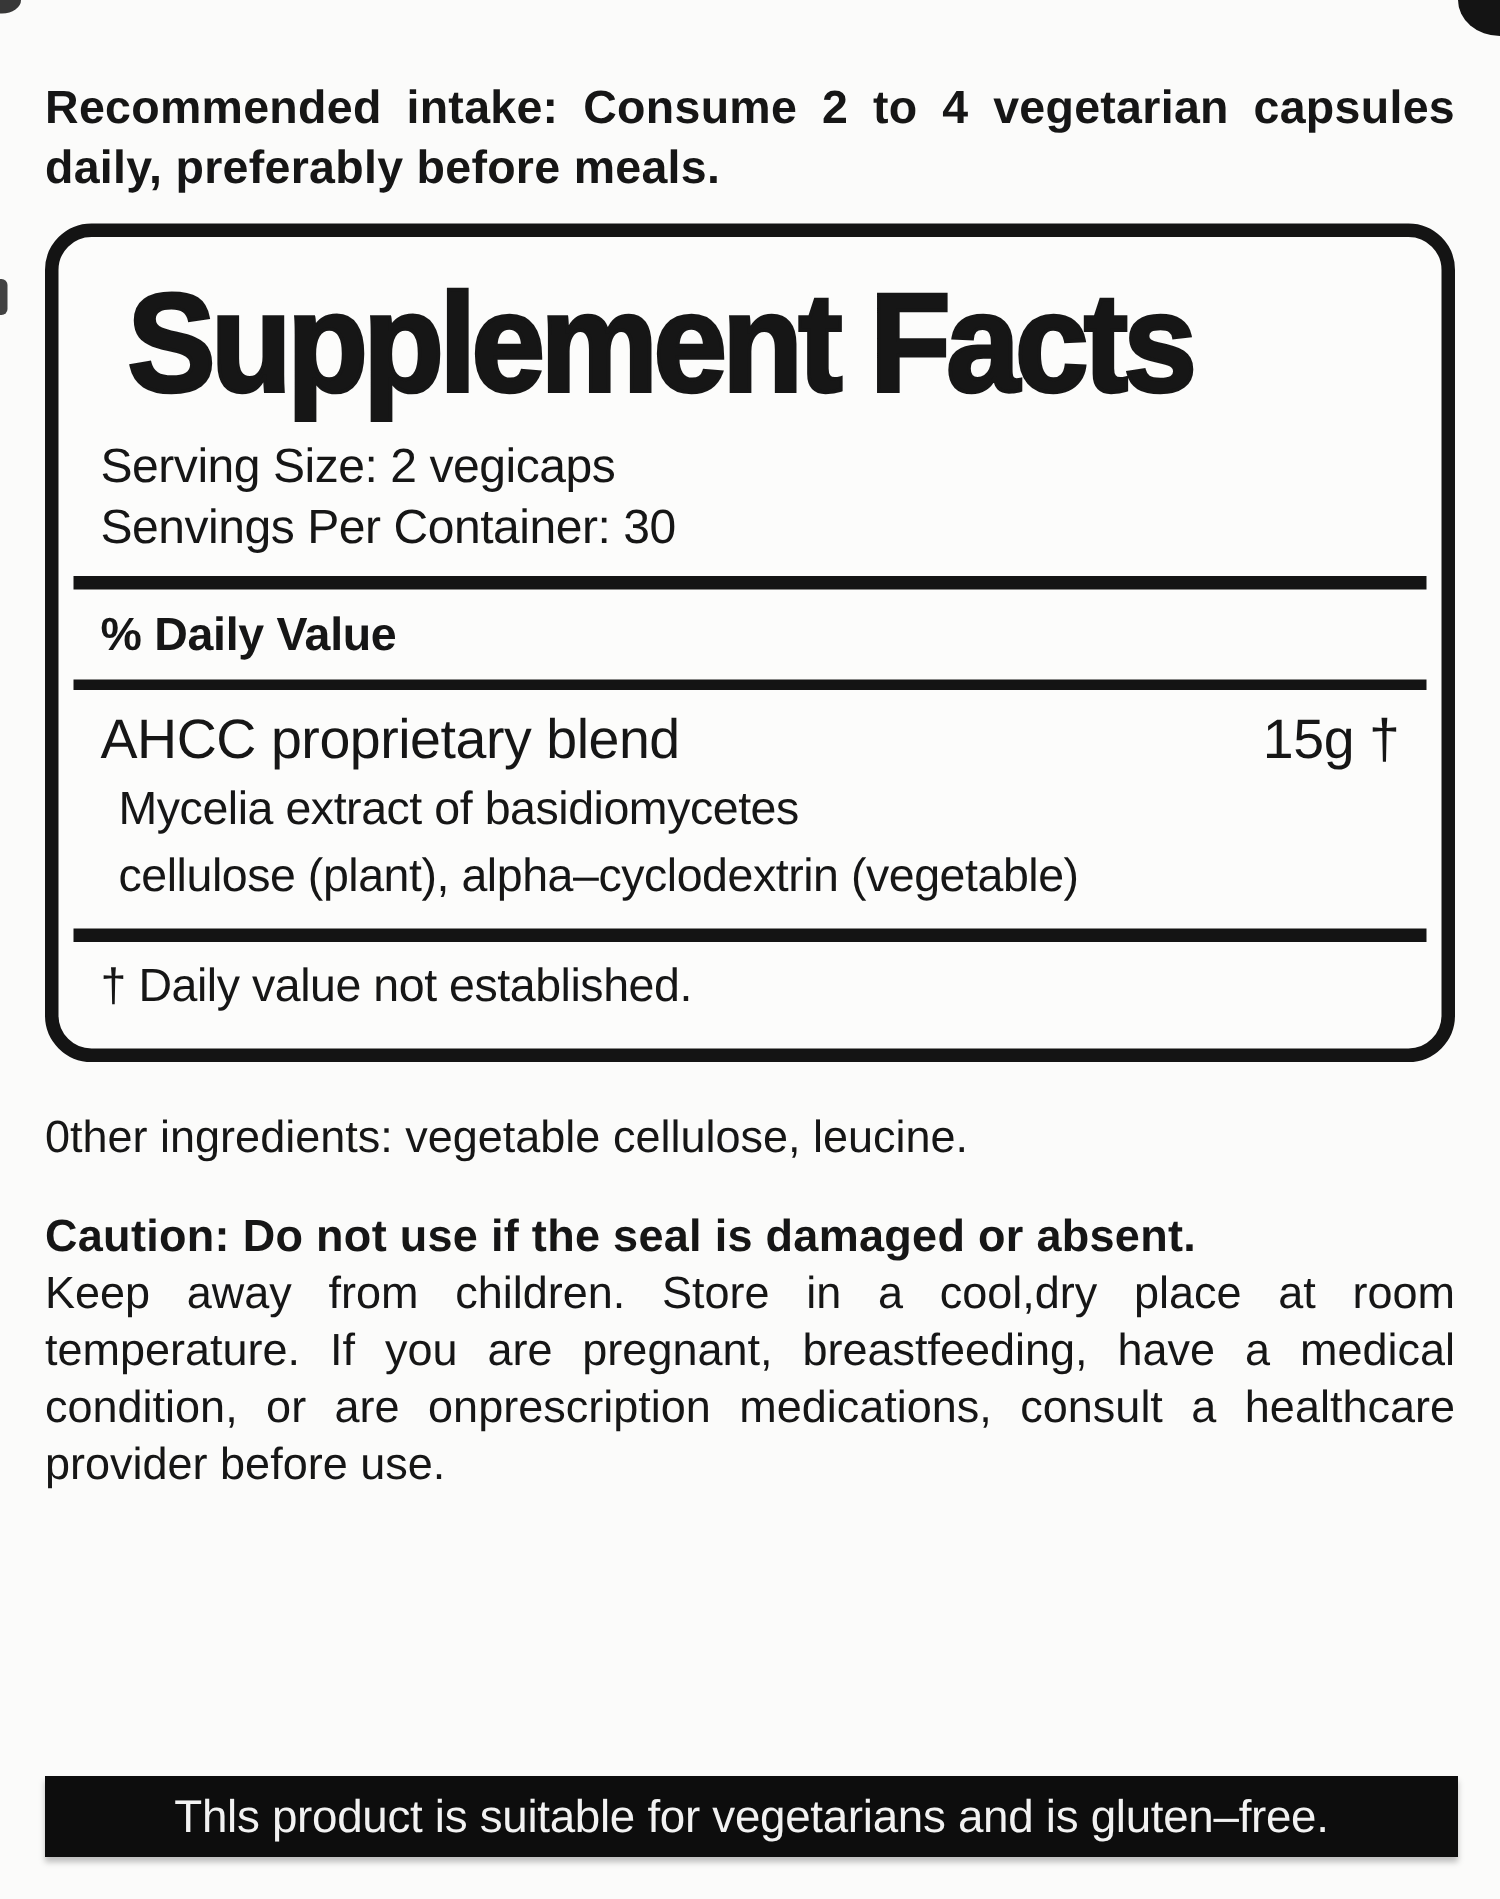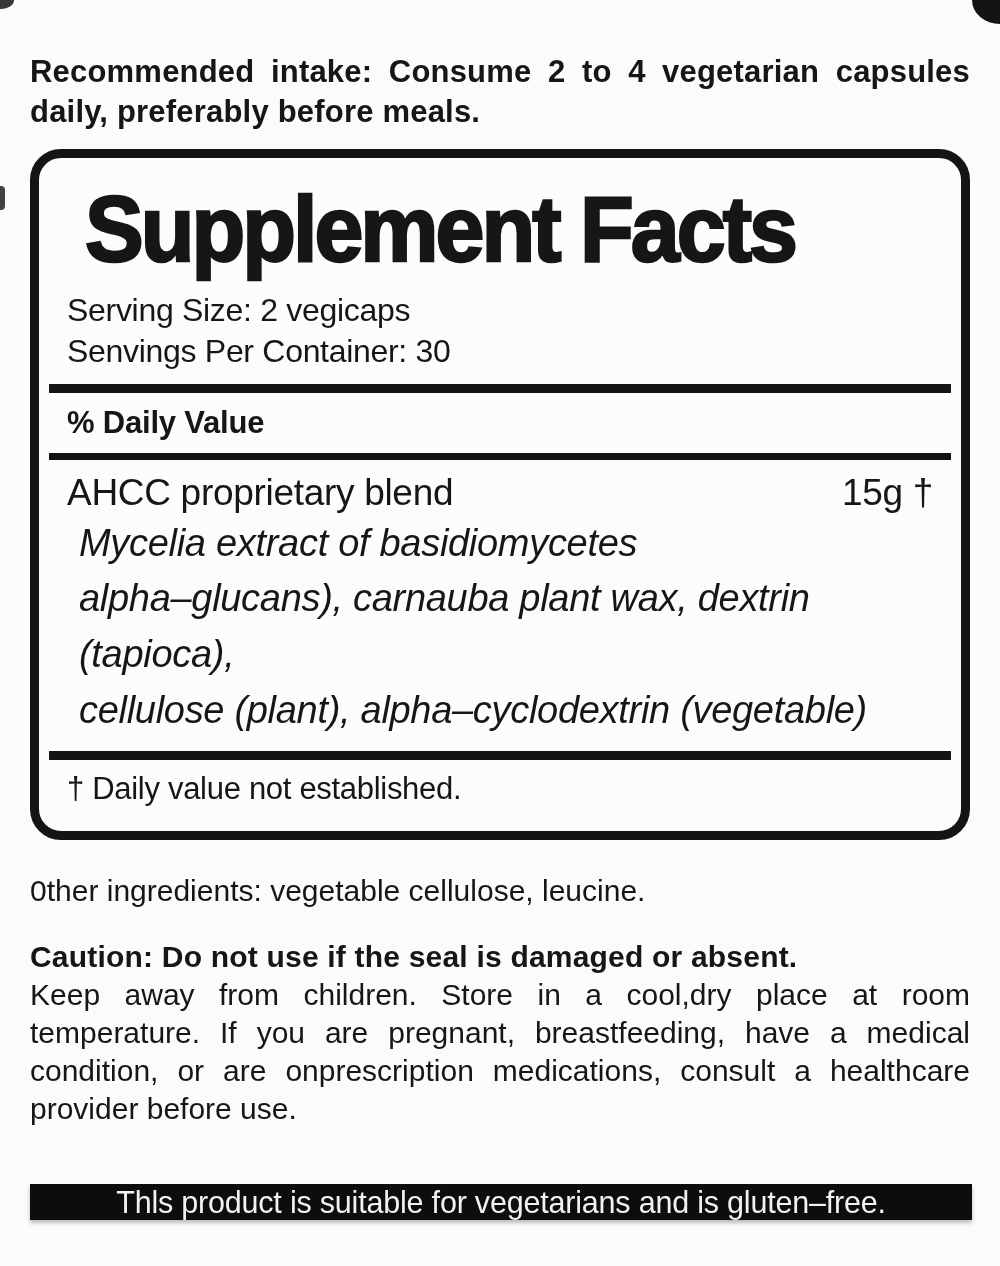--- a/index.html
+++ b/index.html
@@ -79,46 +79,45 @@
   }
   .facts-row {
     display: flex;
     justify-content: space-between;
     align-items: baseline;
     font-size: 37px;
     padding: 12px 0 2px 0;
     letter-spacing: -0.3px;
   }
   .blend-desc {
-    font-size: 38px;
+    font-size: 31px;
     line-height: 1.47;
     margin-left: 12px;
     letter-spacing: -0.3px;
-    font-style: italic;
   }
   .footnote {
     font-size: 31px;
     padding: 11px 0 8px 0;
     letter-spacing: -0.3px;
   }
 
   
   .body-block { margin-top: 32px; font-size: 30px; line-height: 1.27; }
   .body-line { text-align: left; }
   .body-par { text-align: justify; }
   .caution-block { margin-top: 28px; font-size: 30px; line-height: 1.27; }
   .caution-bold { font-weight: bold; letter-spacing: 0.2px; }
 
   
   .footer-bar {
     position: absolute;
     left: 30px;
     right: 28px;
     top: 1184px;
-    height: 36px;
+    height: 54px;
     background: #0d0d0d;
     color: #f2f2f2;
     display: flex;
     align-items: center;
     justify-content: center;
     font-size: 30.5px;
     letter-spacing: -0.2px;
     box-shadow: 0 3px 4px rgba(0,0,0,0.25);
     white-space: nowrap;
   }
@@ -148,21 +147,20 @@
 
     <div class="divider mid"></div>
 
     <div class="facts-row">
       <span>AHCC proprietary blend</span>
       <span>15g †</span>
     </div>
 
     <div class="blend-desc">
         <div class="blend-line">Mycelia extract of basidiomycetes</div>
-        <div class="blend-line">alpha–glucans), carnauba plant wax, dextrin (tapioca),</div>
         <div class="blend-line">cellulose (plant), alpha–cyclodextrin (vegetable)</div>
       </div>
 
     <div class="divider thick"></div>
 
     <div class="footnote">† Daily value not established.</div>
   </div>
 
   <div class="body-block">
     <div class="body-line">0ther ingredients: vegetable cellulose, leucine.</div>

